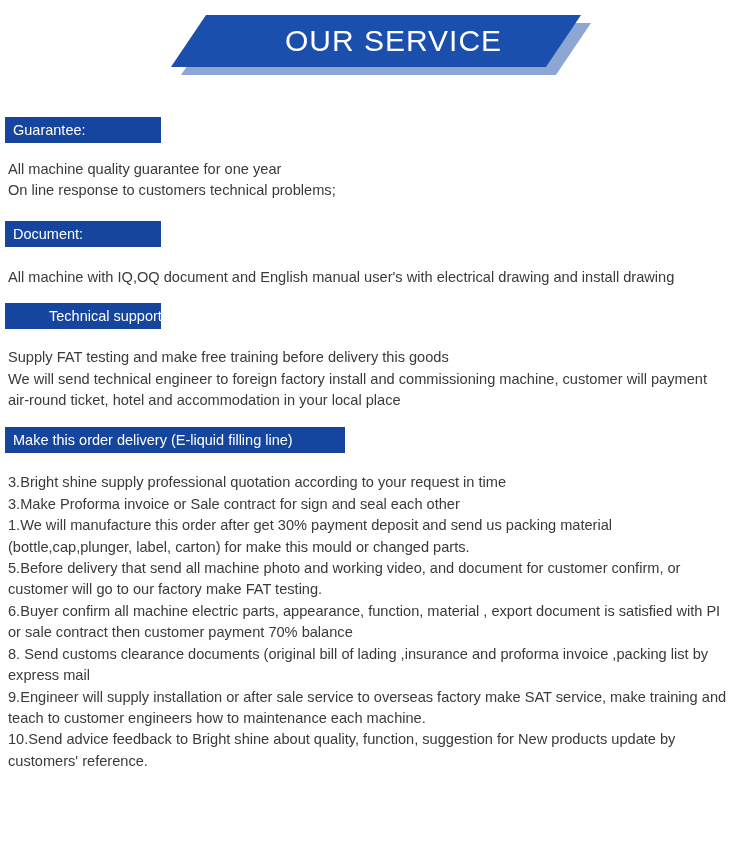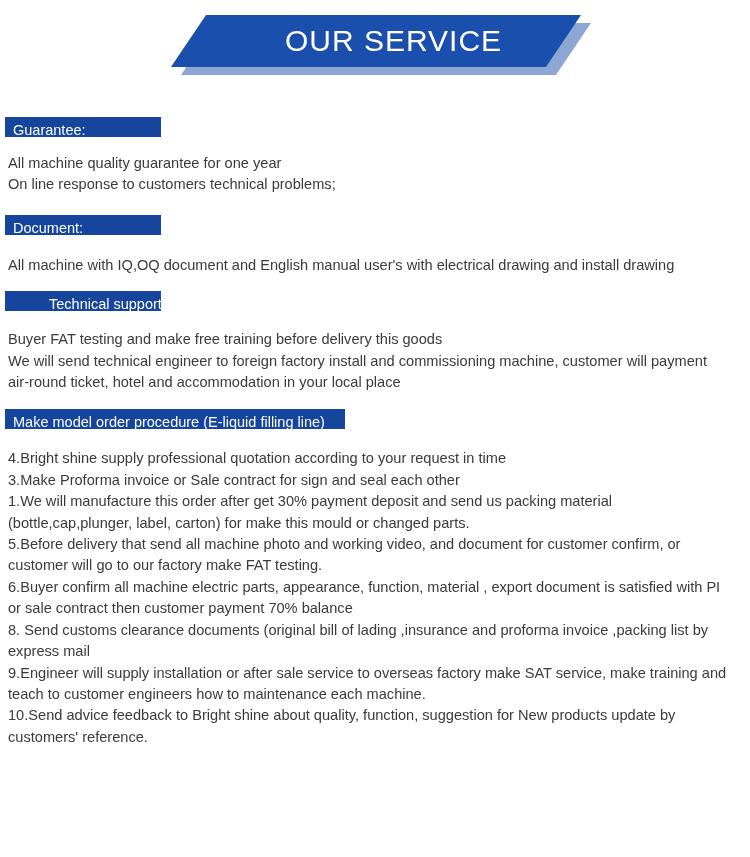--- a/index.html
+++ b/index.html
@@ -26,21 +26,21 @@
     transform:skewX(-34deg);transform-origin:0 0;
   }
   .banner-label{
     position:absolute;left:206px;top:15px;width:375px;height:52px;
     line-height:52px;text-align:center;color:#ffffff;
     font-size:30px;letter-spacing:1px;white-space:nowrap;
   }
   
   .sec-bar{
     background:var(--bar-blue);color:#ffffff;
-    font-size:14.5px;height:20px;line-height:26px;
+    font-size:14.5px;height:26px;line-height:26px;
     padding-left:8px;margin-left:5px;box-sizing:border-box;
     white-space:nowrap;
   }
   .w-narrow{width:156px;}
   .w-wide{width:340px;}
   
   .sec-lines{margin:16px 19px 0 8px;}
   .sec-lines p{
     margin:0;font-size:14.6px;line-height:21.4px;
     color:var(--text-color);
@@ -75,29 +75,29 @@
   <span>Document:</span>
 </div>
 <div class="sec-lines mt-lines-2">
     <p>All machine with IQ,OQ document and English manual user's with electrical drawing and install drawing</p>
   </div>
 
 <div class="sec-bar w-narrow mt-bar-3">
   <span>Technical support:</span>
 </div>
 <div class="sec-lines mt-lines-3">
-    <p>Buyer FAT testing and make free training before delivery this goods</p>
+    <p>Supply FAT testing and make free training before delivery this goods</p>
     <p>We will send technical engineer to foreign factory install and commissioning machine, customer will payment air-round ticket, hotel and accommodation in your local place</p>
   </div>
 
 <div class="sec-bar w-wide mt-bar-4">
-  <span>Make model order procedure (E-liquid filling line)</span>
+  <span>Make this order delivery (E-liquid filling line)</span>
 </div>
 <div class="sec-lines mt-lines-4">
-    <p>4.Bright shine supply professional quotation according to your request in time</p>
+    <p>3.Bright shine supply professional quotation according to your request in time</p>
     <p>3.Make Proforma invoice or Sale contract for sign and seal each other</p>
     <p>1.We will manufacture this order after get 30% payment deposit and send us packing material (bottle,cap,plunger, label, carton) for make this mould or changed parts.</p>
     <p>5.Before delivery that send all machine photo and working video, and document for customer confirm, or customer will go to our factory make FAT testing.</p>
     <p>6.Buyer confirm all machine electric parts, appearance, function, material , export document is satisfied with PI or sale contract then customer payment 70% balance</p>
     <p>8. Send customs clearance documents (original bill of lading ,insurance and proforma invoice ,packing list by express mail</p>
     <p>9.Engineer will supply installation or after sale service to overseas factory make SAT service, make training and teach to customer engineers how to maintenance each machine.</p>
     <p>10.Send advice feedback to Bright shine about quality, function, suggestion for New products update by customers' reference.</p>
   </div>
 
 </body></html>

